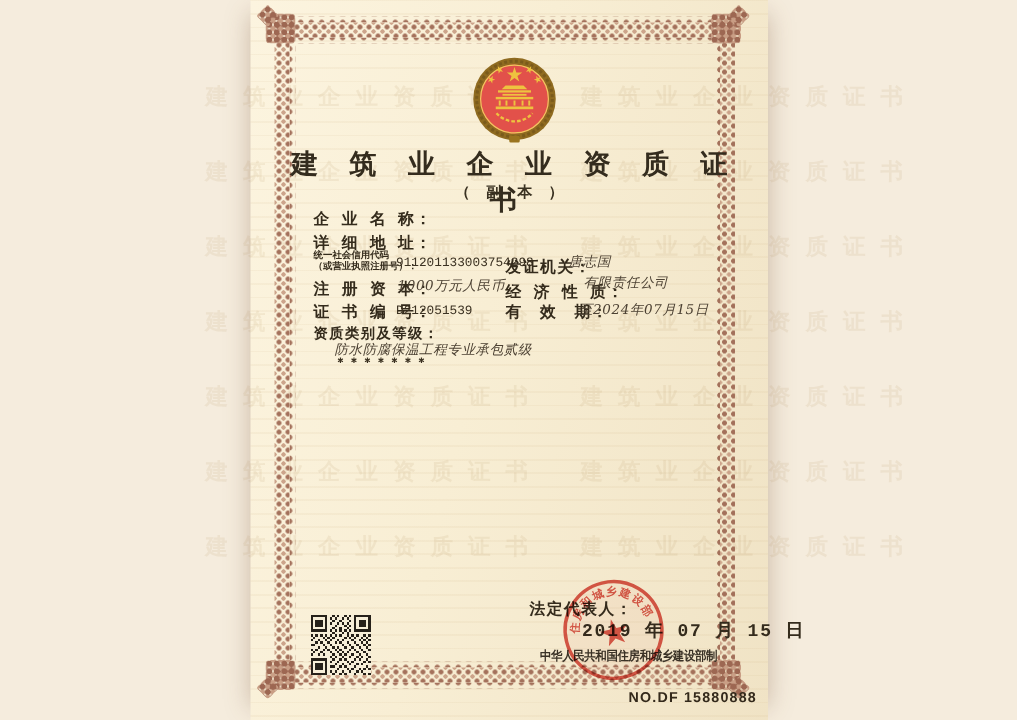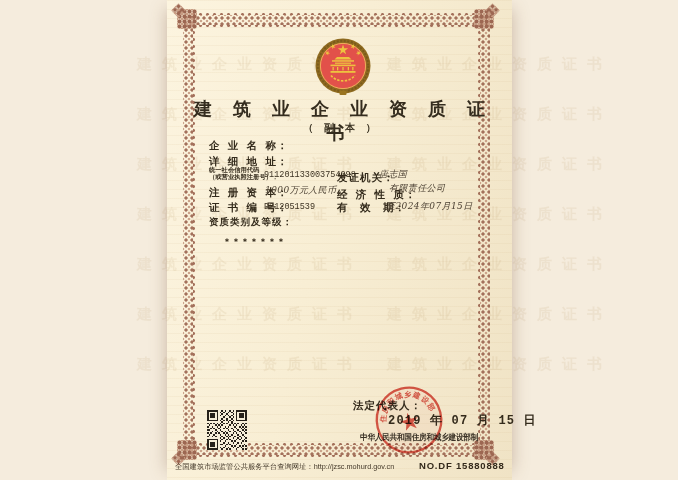--- a/index.html
+++ b/index.html
@@ -157,20 +157,21 @@
     <div class="flabel f-econ-l">经 济 性 质：</div>
     <div class="fvalue f-econ-v">有限责任公司</div>
 
     <div class="flabel f-certno-l">证 书 编 号：</div>
     <div class="fmono f-certno-v">D212051539</div>
 
     <div class="flabel f-valid-l">有　效　期：</div>
     <div class="fvalue f-valid-v">至2024年07月15日</div>
 
     <div class="flabel f-qual-l">资质类别及等级：</div>
+    <div class="fvalue f-qual-v">防水防腐保温工程专业承包贰级</div>
     <div class="flabel f-stars">＊＊＊＊＊＊＊</div>
 
     <div class="flabel issuer-label">法定代表人：</div>
     <div class="flabel issue-date">2019 年 07 月 15 日</div>
     <div class="issuer-name">中华人民共和国住房和城乡建设部制</div>
 
     <svg class="seal" viewBox="0 0 70 70">
       <defs>
           <path id="sealArc" d="M13,35 A22,22 0 0 1 57,35" fill="none"></path>
         </defs>
@@ -206,17 +207,16 @@
         M8 17h1v1H8z M10 17h1v1h-1z M13 17h1v1h-1z M16 17h1v1h-1z M19 17h1v1h-1z M21 17h1v1h-1z M24 17h1v1h-1z
         M9 18h1v1H9z M12 18h1v1h-1z M14 18h1v1h-1z M18 18h1v1h-1z M20 18h1v1h-1z M23 18h1v1h-1z
         M8 19h1v1H8z M11 19h1v1h-1z M15 19h1v1h-1z M17 19h1v1h-1z M22 19h1v1h-1z M24 19h1v1h-1z
         M10 20h1v1h-1z M13 20h1v1h-1z M16 20h1v1h-1z M19 20h1v1h-1z M21 20h1v1h-1z
         M8 21h1v1H8z M9 21h1v1H9z M12 21h1v1h-1z M14 21h1v1h-1z M18 21h1v1h-1z M23 21h1v1h-1z
         M11 22h1v1h-1z M15 22h1v1h-1z M17 22h1v1h-1z M20 22h1v1h-1z M22 22h1v1h-1z M24 22h1v1h-1z
         M8 23h1v1H8z M10 23h1v1h-1z M13 23h1v1h-1z M16 23h1v1h-1z M19 23h1v1h-1z M21 23h1v1h-1z
         M9 24h1v1H9z M12 24h1v1h-1z M14 24h1v1h-1z M18 24h1v1h-1z M22 24h1v1h-1z M24 24h1v1h-1z"></path>
     </svg>
 
-    <div class="query-line">全国建筑市场监管公共服务平台查询网址：http://jzsc.mohurd.gov.cn</div>
     <div class="serial">NO.DF 15880888</div>
 
   </div>
 </div>
 
 </body></html>

